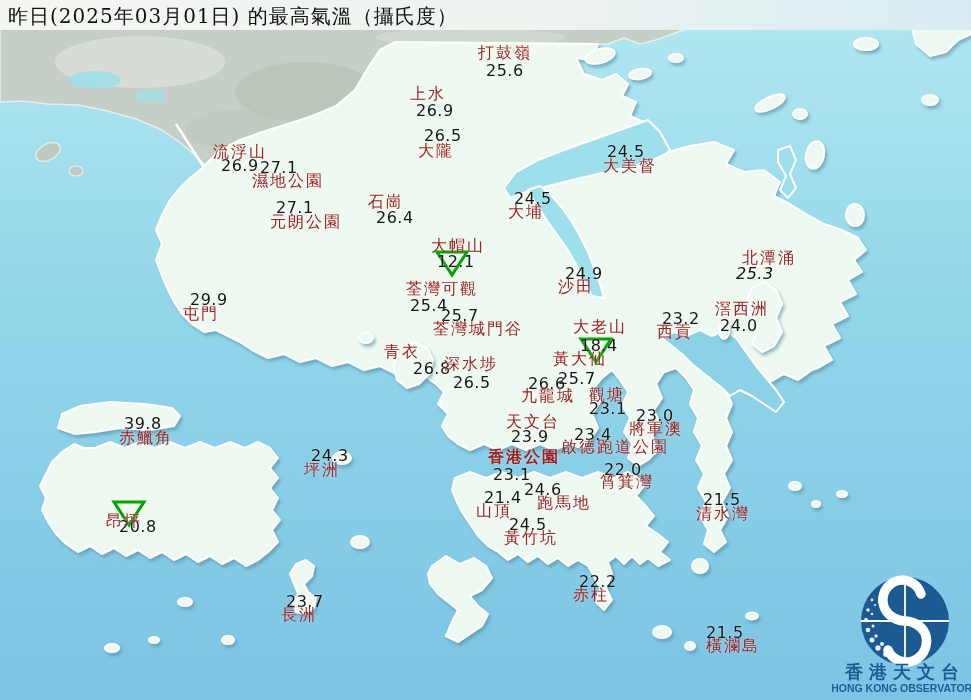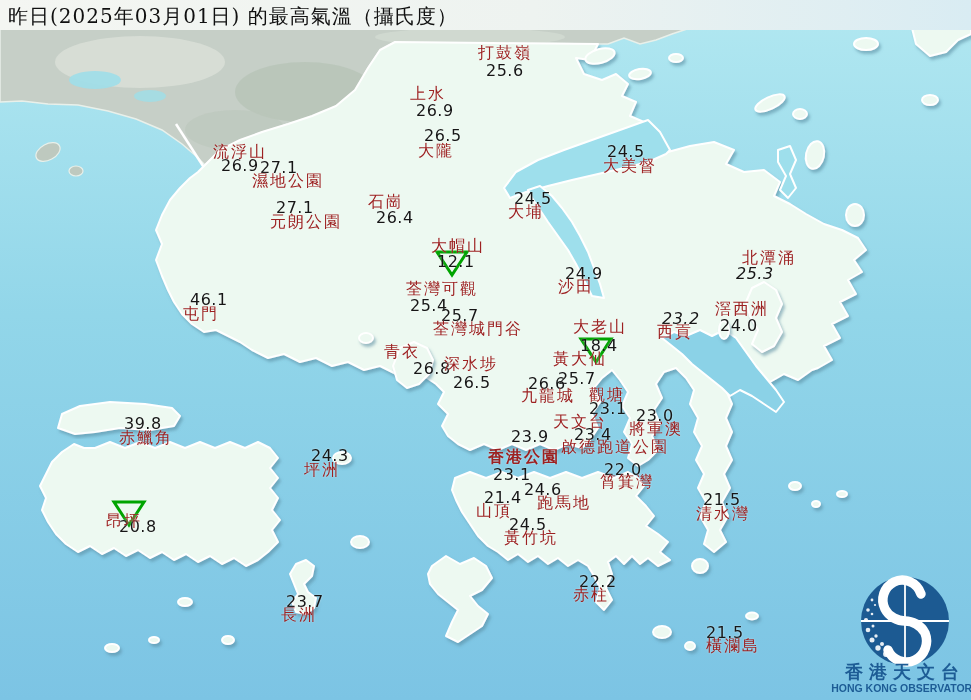--- a/index.html
+++ b/index.html
@@ -190,45 +190,45 @@
       <div class="st-val" style="left: 514px; top: 191px;">24.5</div>
       <div class="st-name" style="left: 508px; top: 204px;">大埔</div>
       <div class="st-val" style="left: 607px; top: 144px;">24.5</div>
       <div class="st-name" style="left: 603px; top: 158px;">大美督</div>
       <div class="st-val" style="left: 736px; top: 266px; font-style: italic;">25.3</div>
       <div class="st-name" style="left: 731px; top: 250px; margin-left: 11px;">北潭涌</div>
       <div class="st-val" style="left: 565px; top: 266px;">24.9</div>
       <div class="st-name" style="left: 558px; top: 279px;">沙田</div>
       <div class="st-val" style="left: 410px; top: 298px;">25.4</div>
       <div class="st-name" style="left: 406px; top: 281px;">荃灣可觀</div>
-      <div class="st-val" style="left: 190px; top: 292px;">46.1</div>
+      <div class="st-val" style="left: 190px; top: 292px;">29.9</div>
       <div class="st-name" style="left: 183px; top: 306px;">屯門</div>
       <div class="st-val" style="left: 441px; top: 308px;">25.7</div>
       <div class="st-name" style="left: 433px; top: 321px;">荃灣城門谷</div>
       <svg class="marker-svg" width="34" height="27" style="left: 579px; top: 337px;">
         <polygon points="2,2 32,2 17,25" fill="none" stroke="#00a400" stroke-width="3" stroke-linejoin="miter"></polygon>
       </svg>
       <div class="st-val" style="left: 580px; top: 338px;">18.4</div>
       <div class="st-name" style="left: 573px; top: 319px;">大老山</div>
-      <div class="st-val" style="left: 662px; top: 311px; font-style: italic;">23.2</div>
+      <div class="st-val" style="left: 662px; top: 311px;">23.2</div>
       <div class="st-name" style="left: 657px; top: 324px;">西貢</div>
       <div class="st-val" style="left: 720px; top: 318px;">24.0</div>
       <div class="st-name" style="left: 715px; top: 301px;">滘西洲</div>
       <div class="st-val" style="left: 413px; top: 361px;">26.8</div>
       <div class="st-name" style="left: 384px; top: 344px;">青衣</div>
       <div class="st-val" style="left: 453px; top: 375px;">26.5</div>
       <div class="st-name" style="left: 444px; top: 356px;">深水埗</div>
       <div class="st-val" style="left: 558px; top: 371px;">25.7</div>
       <div class="st-name" style="left: 553px; top: 351px;">黃大仙</div>
       <div class="st-val" style="left: 528px; top: 376px;">26.6</div>
       <div class="st-name" style="left: 521px; top: 388px;">九龍城</div>
       <div class="st-val" style="left: 589px; top: 401px;">23.1</div>
       <div class="st-name" style="left: 589px; top: 387px;">觀塘</div>
       <div class="st-val" style="left: 511px; top: 429px;">23.9</div>
-      <div class="st-name" style="left: 506px; top: 414px; margin-left: 47px;">天文台</div>
+      <div class="st-name" style="left: 506px; top: 414px;">天文台</div>
       <div class="st-val" style="left: 636px; top: 408px;">23.0</div>
       <div class="st-name" style="left: 629px; top: 421px;">將軍澳</div>
       <div class="st-val" style="left: 574px; top: 427px;">23.4</div>
       <div class="st-name" style="left: 561px; top: 439px;">啟德跑道公園</div>
       <div class="st-val" style="left: 493px; top: 467px;">23.1</div>
       <div class="st-name" style="left: 488px; top: 449px; font-weight: bold;">香港公園</div>
       <div class="st-val" style="left: 604px; top: 462px;">22.0</div>
       <div class="st-name" style="left: 600px; top: 474px;">筲箕灣</div>
       <div class="st-val" style="left: 484px; top: 490px;">21.4</div>
       <div class="st-name" style="left: 476px; top: 503px;">山頂</div>

